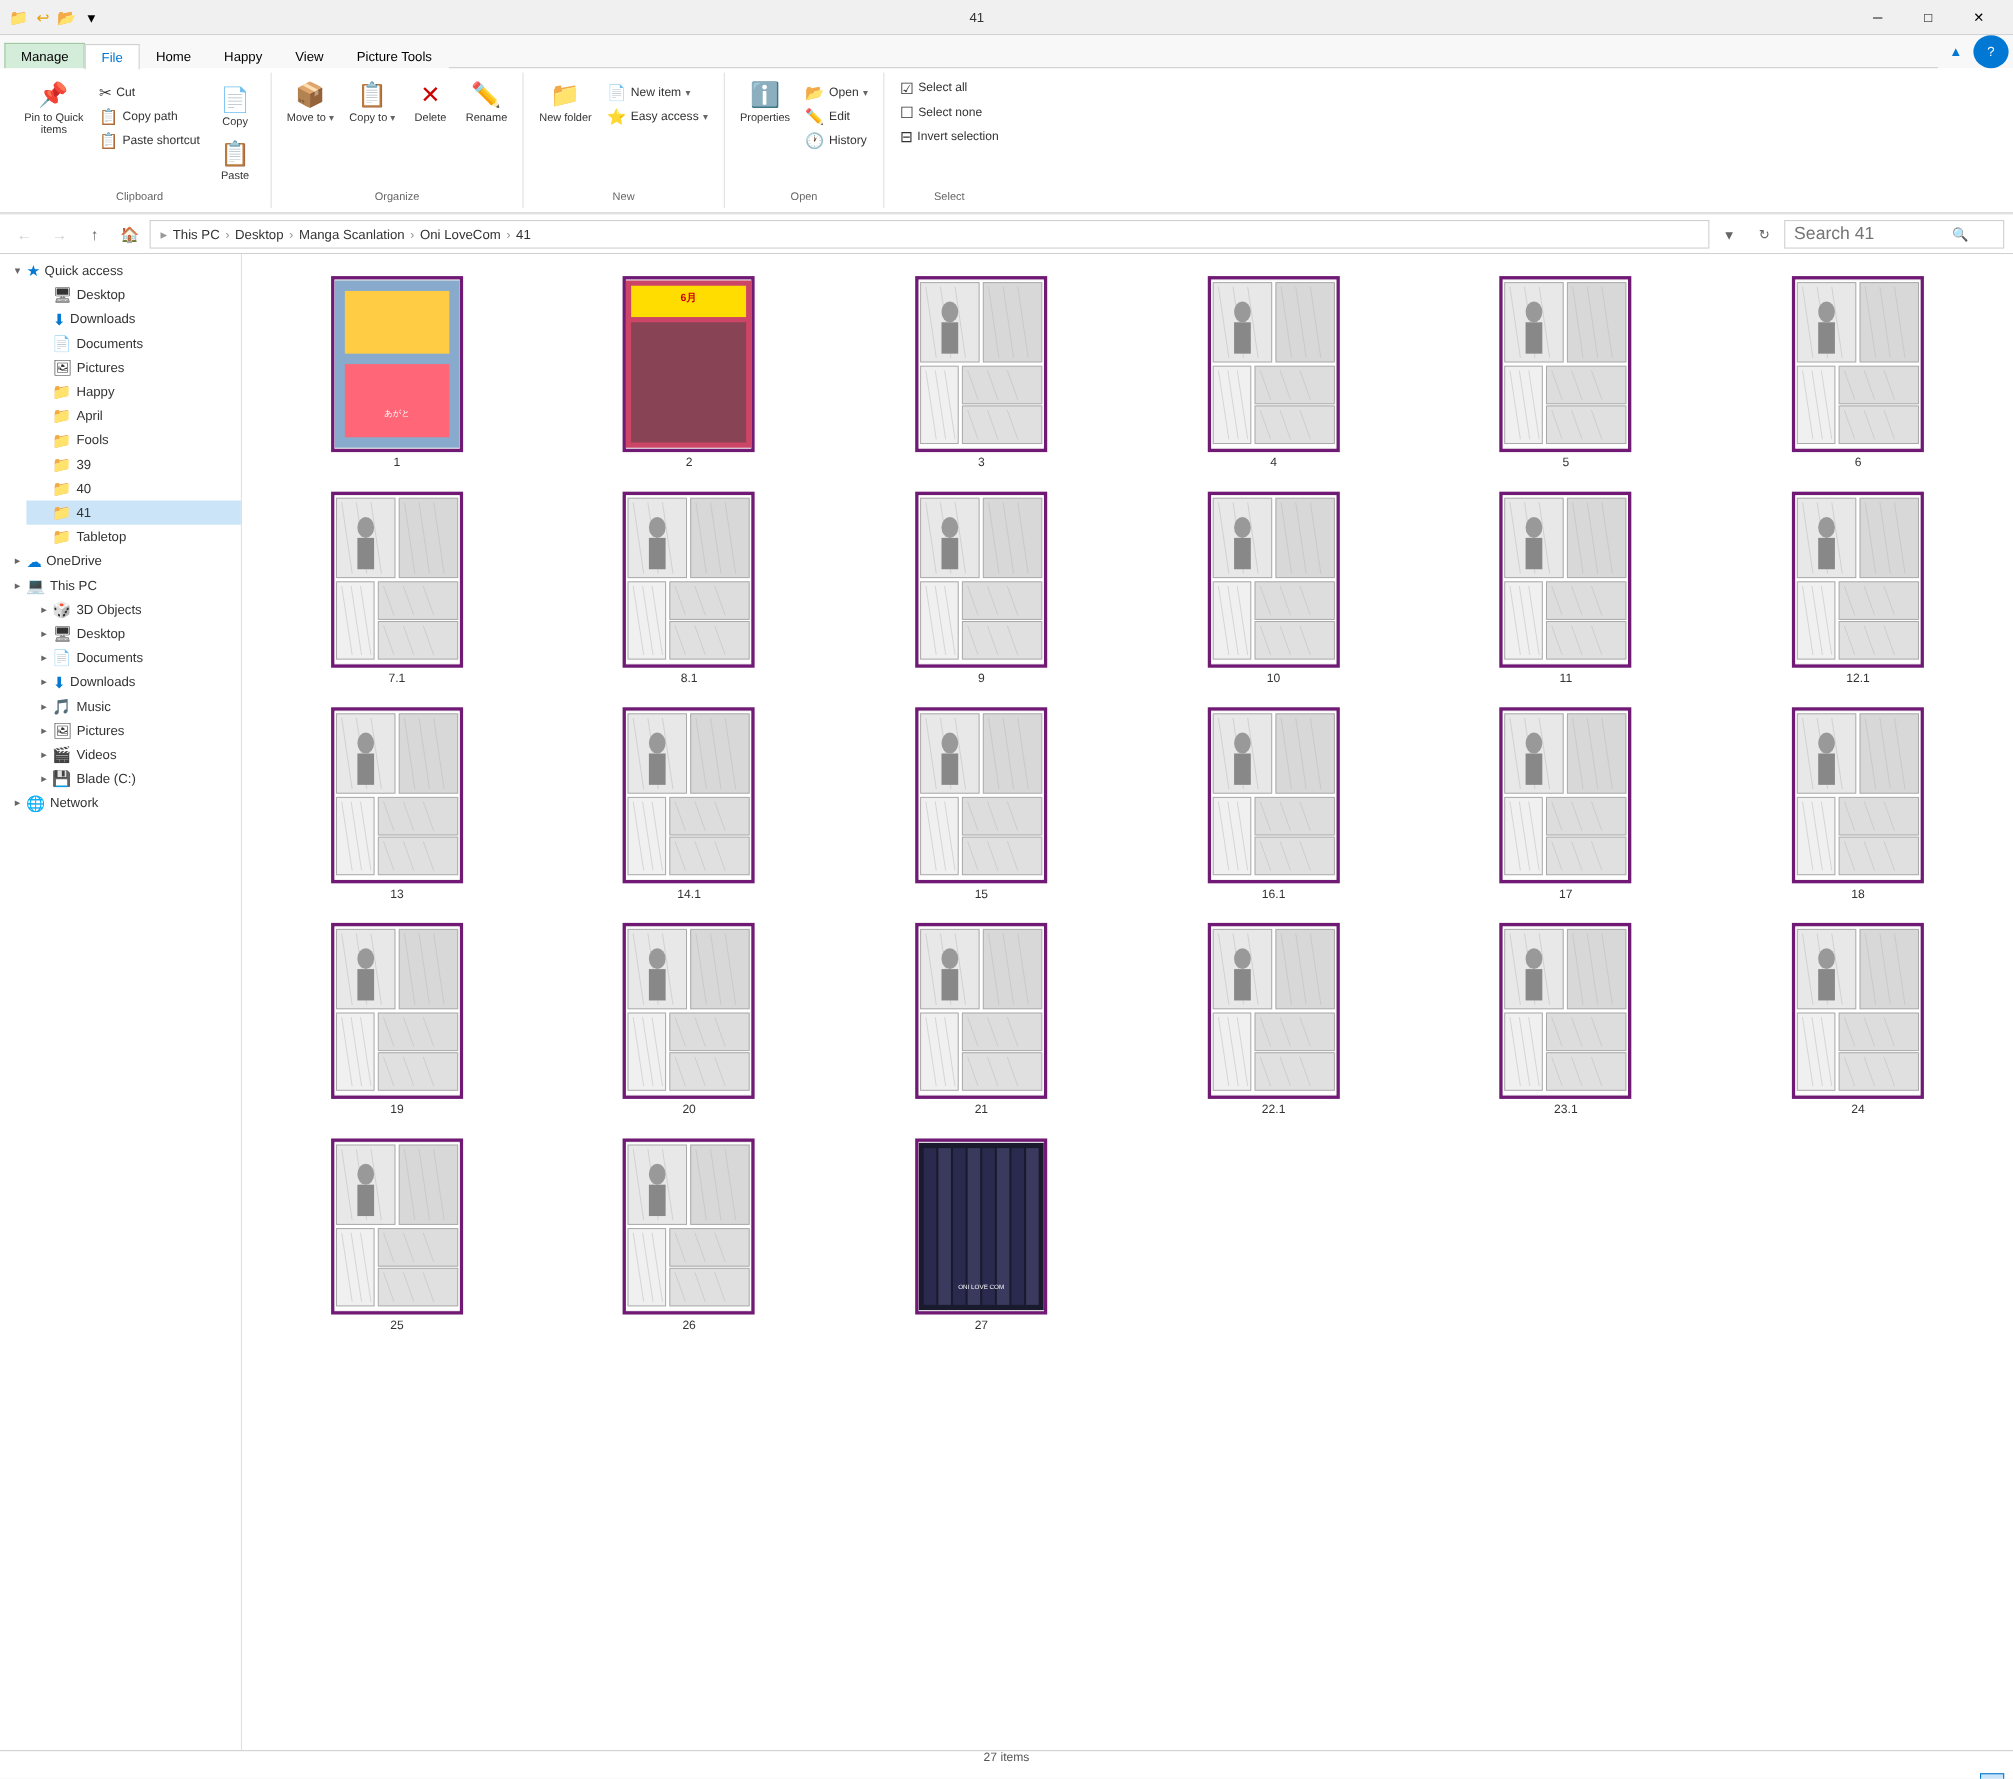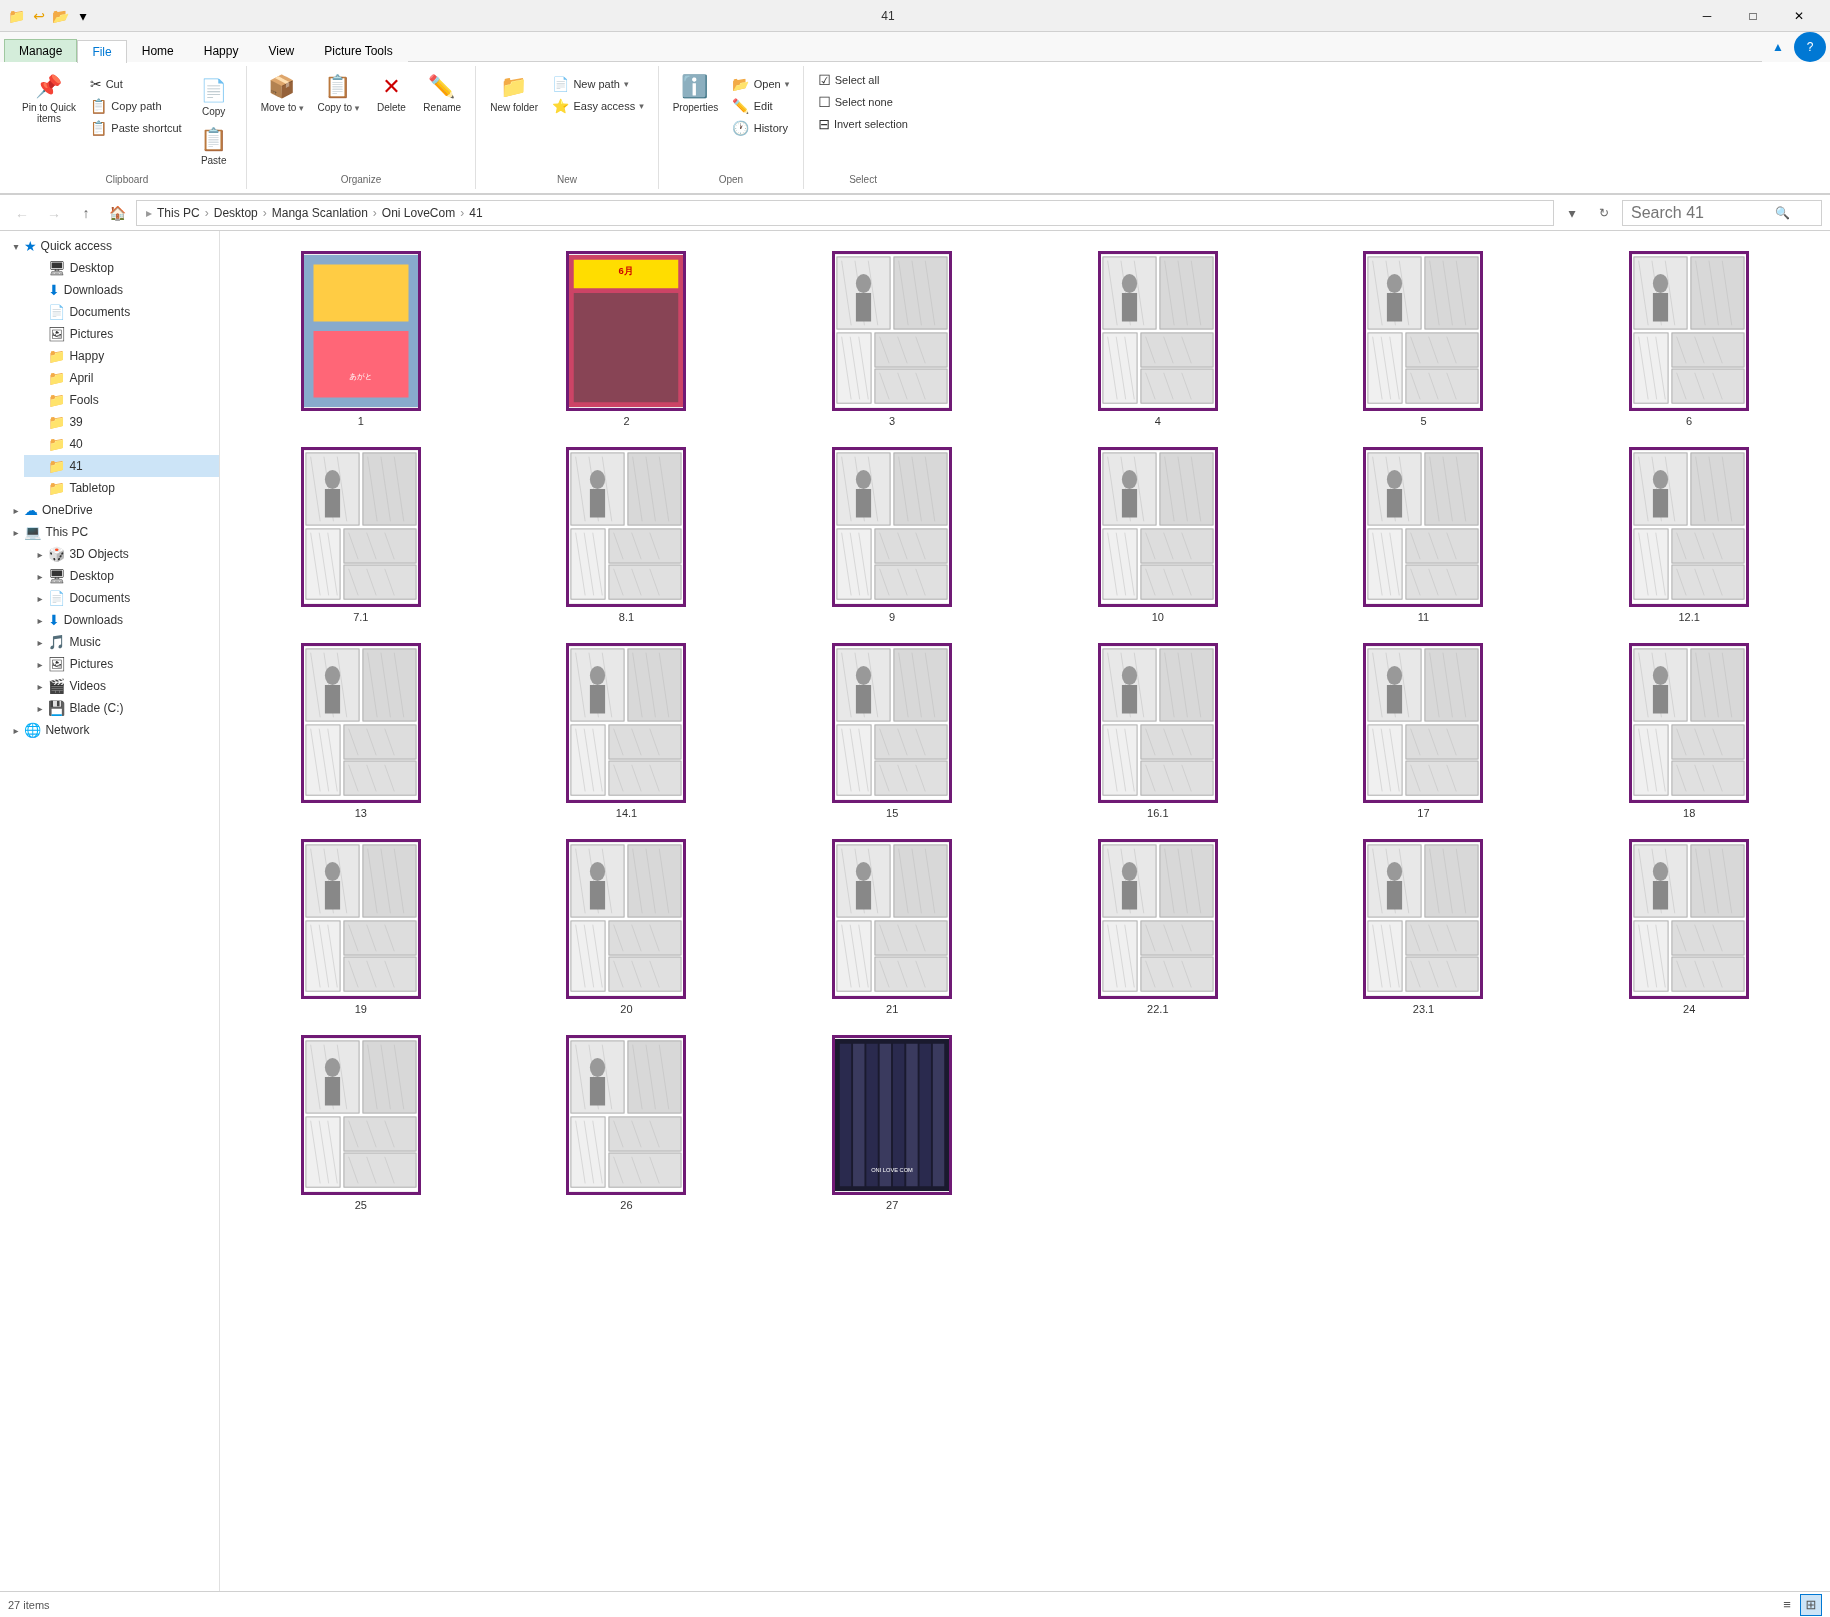--- a/index.html
+++ b/index.html
@@ -57,21 +57,21 @@
 
     
     .content-area { flex: 1; background: white; overflow-y: auto; padding: 8px; }
     .file-grid { display: grid; grid-template-columns: repeat(6, 1fr); gap: 8px; padding: 4px; }
     .file-item { display: flex; flex-direction: column; align-items: center; padding: 8px 4px 4px; border-radius: 3px; cursor: pointer; }
     .file-thumb { width: 120px; height: 160px; background: #f0f0f0; border: 3px solid #701a75; display: flex; align-items: center; justify-content: center; overflow: hidden; margin-bottom: 4px; }
     .file-thumb svg { width: 100%; height: 100%; }
     .file-name { font-size: 11px; text-align: center; color: #333; word-break: break-all; }
 
     
-    .status-bar { height: 26px; background: white; border-top: 1px solid #d0d0d0; display: flex; align-items: center; padding: 0 8px; font-size: 11px; color: #555; gap: 8px; }
+    .status-bar { height: 26px; background: white; border-top: 1px solid #d0d0d0; display: flex; align-items: center; padding: 0 8px; font-size: 11px; color: #555; gap: 8px; flex-direction: column; }
     .status-bar-right { margin-left: auto; display: flex; gap: 2px; }
     .view-btn { width: 22px; height: 22px; display: flex; align-items: center; justify-content: center; border: 1px solid transparent; cursor: pointer; font-size: 13px; }
     .view-btn.active { background: #cce4f7; border-color: #0078d4; }
     
     
     .dropdown-arrow { font-size: 9px; color: #666; }
   </style>
 </head>
 <body>
 
@@ -164,21 +164,21 @@
 
     <div class="ribbon-group">
       <div class="ribbon-group-items">
         <div class="ribbon-btn">
           <span class="icon" style="color:#e8a000;">📁</span>
           <span class="label">New folder</span>
         </div>
         <div style="display:flex; flex-direction:column; gap:2px; margin-top:4px;">
           <div class="ribbon-btn-small">
             <span class="icon">📄</span>
-            <span>New path</span>
+            <span>New item</span>
             <span class="dropdown-arrow">▾</span>
           </div>
           <div class="ribbon-btn-small">
             <span class="icon">⭐</span>
             <span>Easy access</span>
             <span class="dropdown-arrow">▾</span>
           </div>
         </div>
       </div>
       <div class="ribbon-group-label">New</div>

